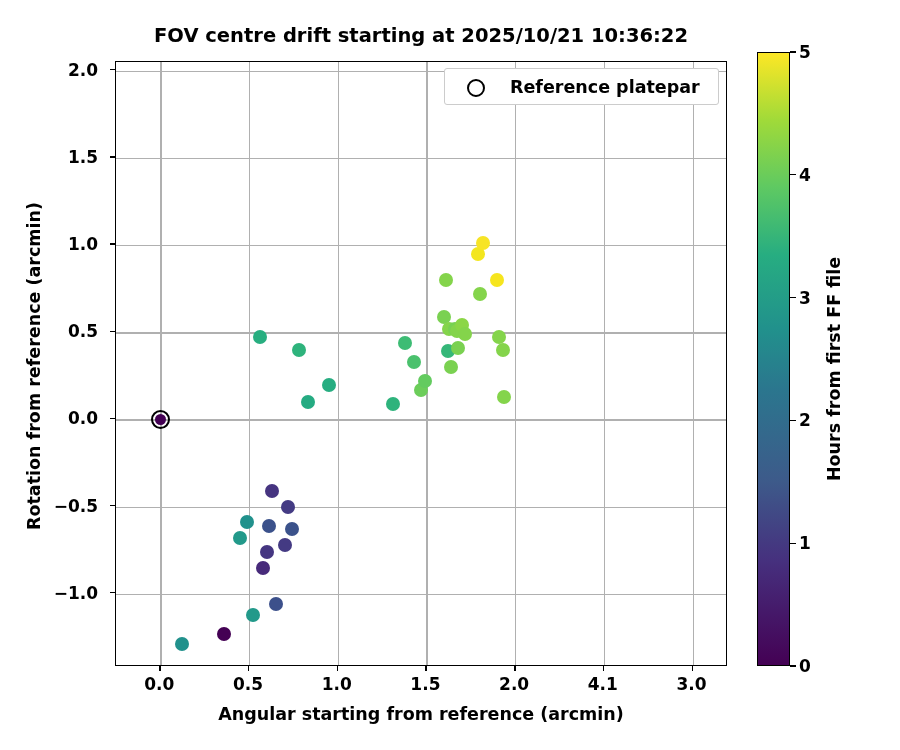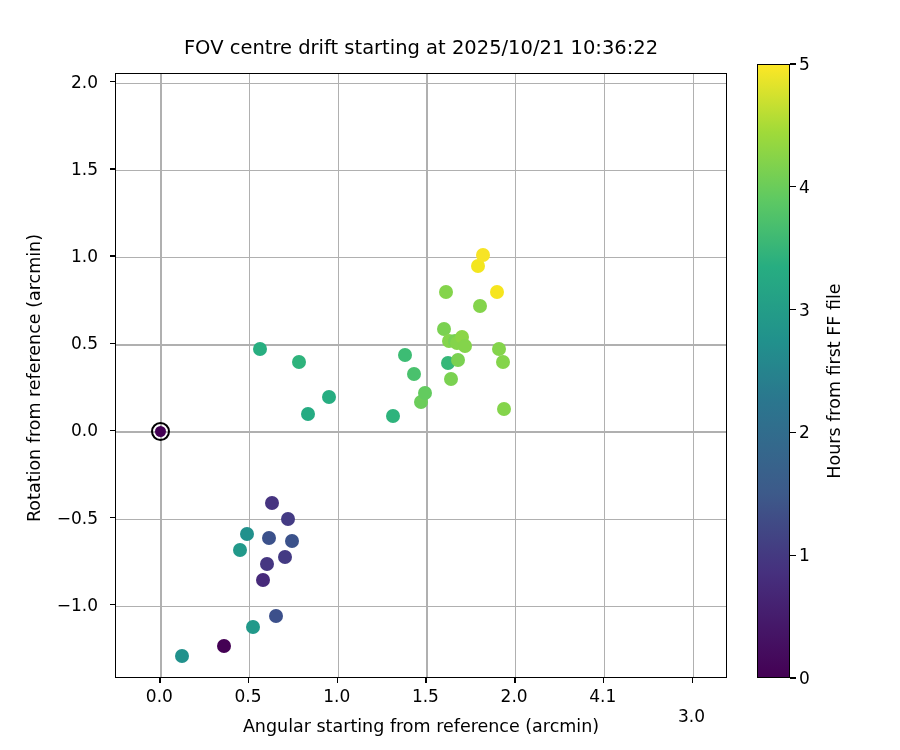--- a/index.html
+++ b/index.html
@@ -11,24 +11,25 @@
     width: 900px;
     height: 750px;
     font-family: "DejaVu Sans", sans-serif;
     color: #000000;
     overflow: hidden;
     position: relative;
   }
 
   #figure {
     position: absolute;
-    left: 0; top: 16px;
+    left: 0; top: 4px;
     width: 900px;
     height: 698px;
     background: #ffffff;
+    font-weight: bold;
   }
 
   
   #chart-title {
     position: absolute;
     left: 115px;
     top: 20px;
     width: 612px;
     text-align: center;
     font-size: 19.5px;
@@ -273,38 +274,42 @@
       <div class="pt" style="left: 367.2px; top: 181.326px; background: rgb(247, 228, 37);"></div>
       <div class="pt" style="left: 381.391px; top: 217.939px; background: rgb(246, 229, 30);"></div>
       <div class="pt" style="left: 383.165px; top: 275.476px; background: rgb(132, 212, 75);"></div>
       <div class="pt" style="left: 386.713px; top: 287.68px; background: rgb(132, 212, 75);"></div>
       <div class="pt" style="left: 388.487px; top: 334.755px; background: rgb(132, 212, 75);"></div>
     </div>
 
   <div id="xlabel">Angular starting from reference (arcmin)</div>
   <div id="ylabel">Rotation from reference (arcmin)</div>
 
+  <div id="legend">
+    <div id="legend-marker"></div>
+    <div id="legend-label">Reference platepar</div>
+  </div>
 
   <div id="colorbar-box"></div>
   <div id="colorbar-label">Hours from first FF file</div>
 
 <div class="tick-mark-x" style="left: 159.348px;"></div>
     <div class="ticklabel-x" style="left: 124.348px;">0.0</div>
     <div class="tick-mark-x" style="left: 248.043px;"></div>
     <div class="ticklabel-x" style="left: 213.043px;">0.5</div>
     <div class="tick-mark-x" style="left: 336.739px;"></div>
     <div class="ticklabel-x" style="left: 301.739px;">1.0</div>
     <div class="tick-mark-x" style="left: 425.435px;"></div>
     <div class="ticklabel-x" style="left: 390.435px;">1.5</div>
     <div class="tick-mark-x" style="left: 514.13px;"></div>
     <div class="ticklabel-x" style="left: 479.13px;">2.0</div>
     <div class="tick-mark-x" style="left: 602.826px;"></div>
     <div class="ticklabel-x" style="left: 567.826px;">4.1</div>
     <div class="tick-mark-x" style="left: 691.522px;"></div>
-    <div class="ticklabel-x" style="left: 656.522px; margin-top: 20px;">3.0</div>
+    <div class="ticklabel-x" style="left: 656.522px;">3.0</div>
     <div class="tick-mark-y" style="top: 65.0176px;"></div>
     <div class="ticklabel-y" style="top: 55.7176px;">2.0</div>
     <div class="tick-mark-y" style="top: 152.193px;"></div>
     <div class="ticklabel-y" style="top: 142.893px;">1.5</div>
     <div class="tick-mark-y" style="top: 239.369px;"></div>
     <div class="ticklabel-y" style="top: 230.069px;">1.0</div>
     <div class="tick-mark-y" style="top: 326.545px;"></div>
     <div class="ticklabel-y" style="top: 317.245px;">0.5</div>
     <div class="tick-mark-y" style="top: 413.721px;"></div>
     <div class="ticklabel-y" style="top: 404.421px;">0.0</div>

